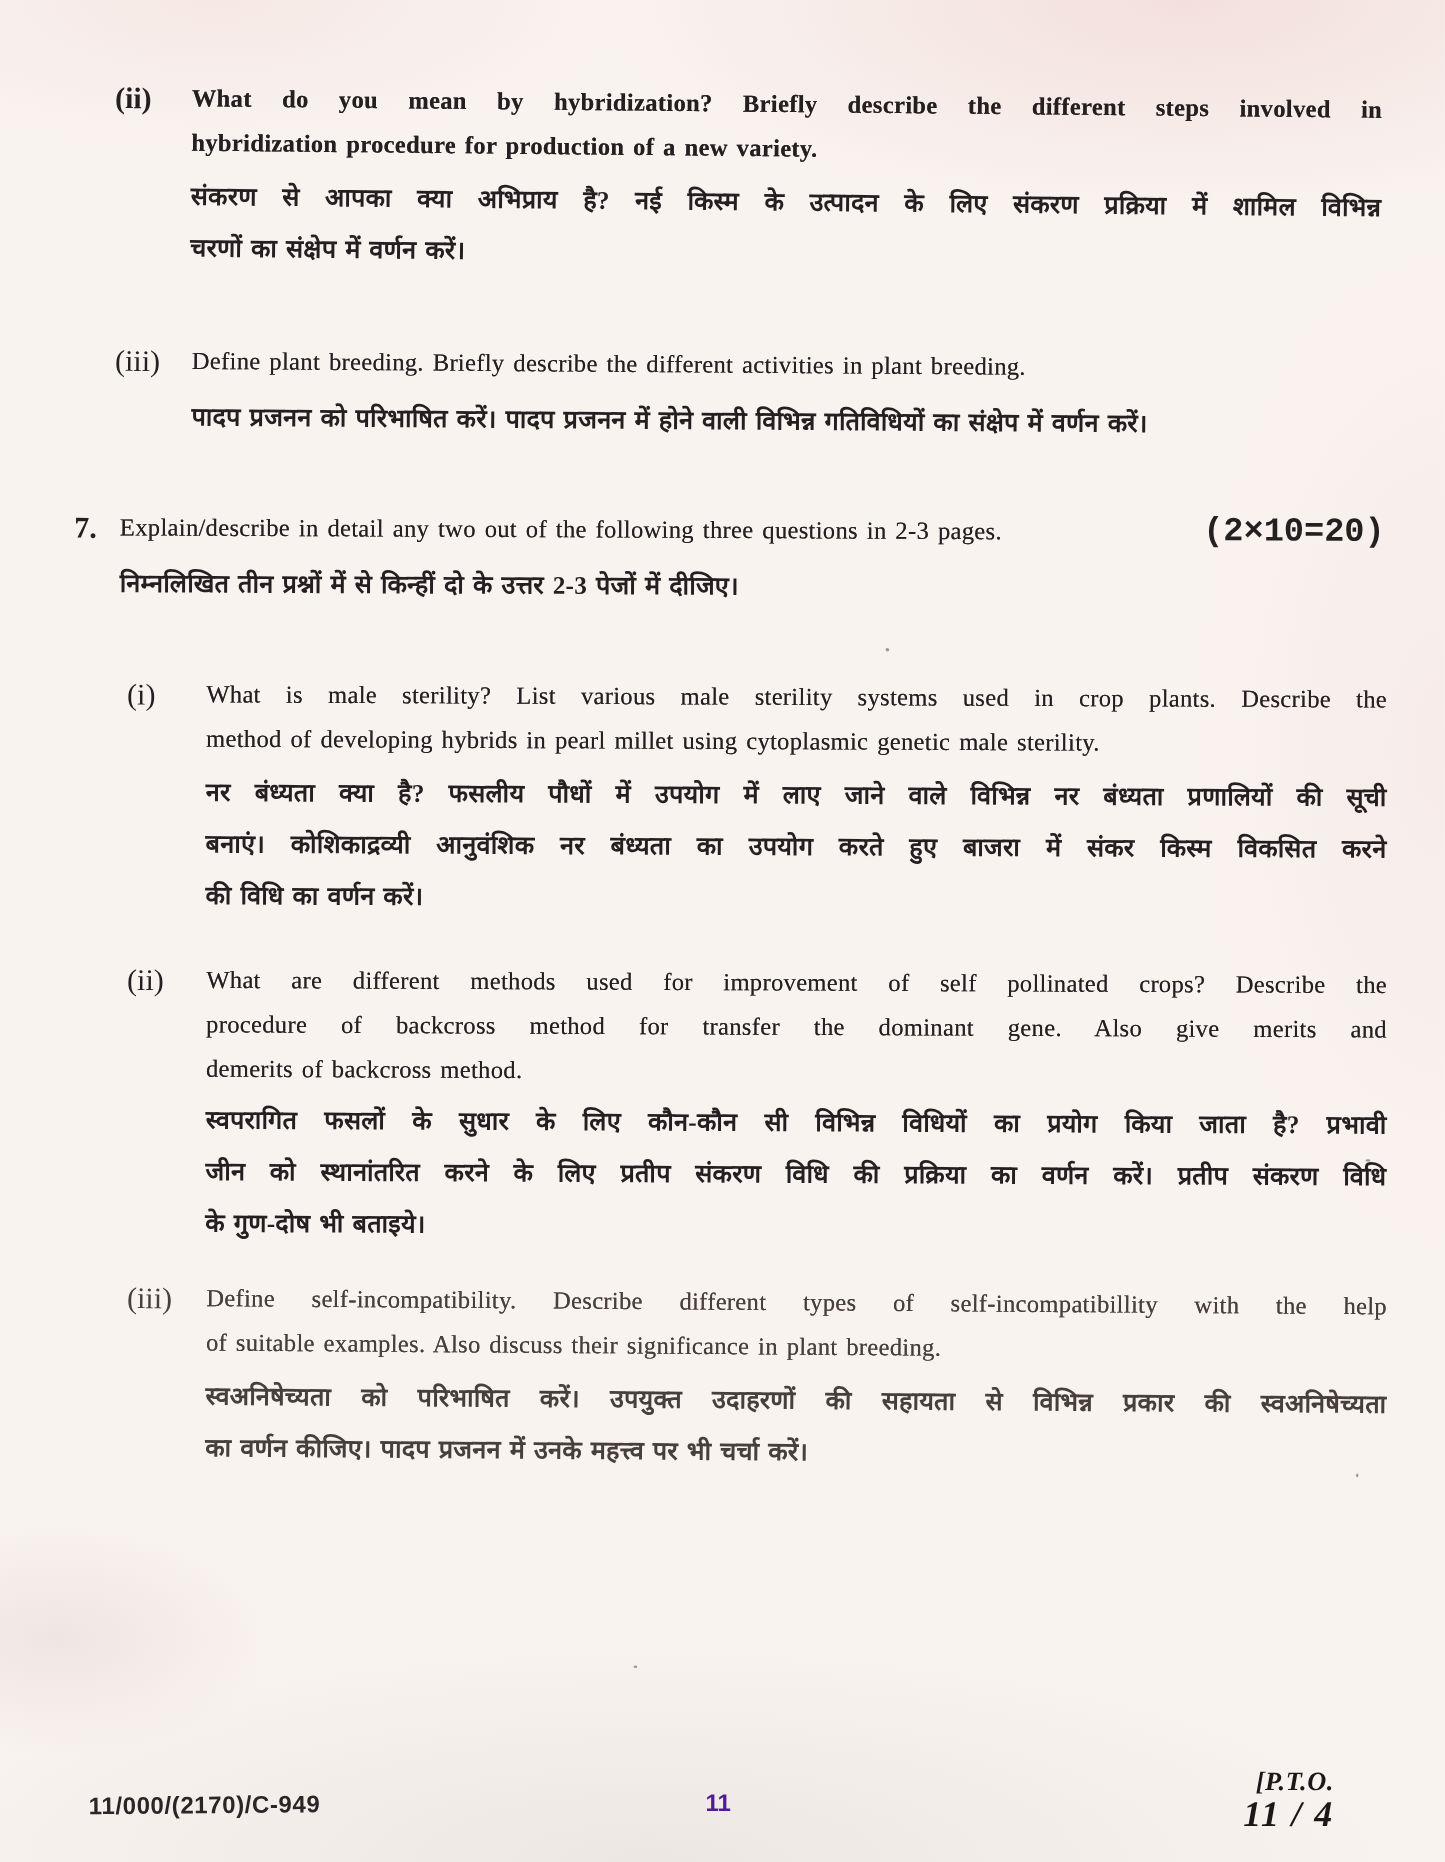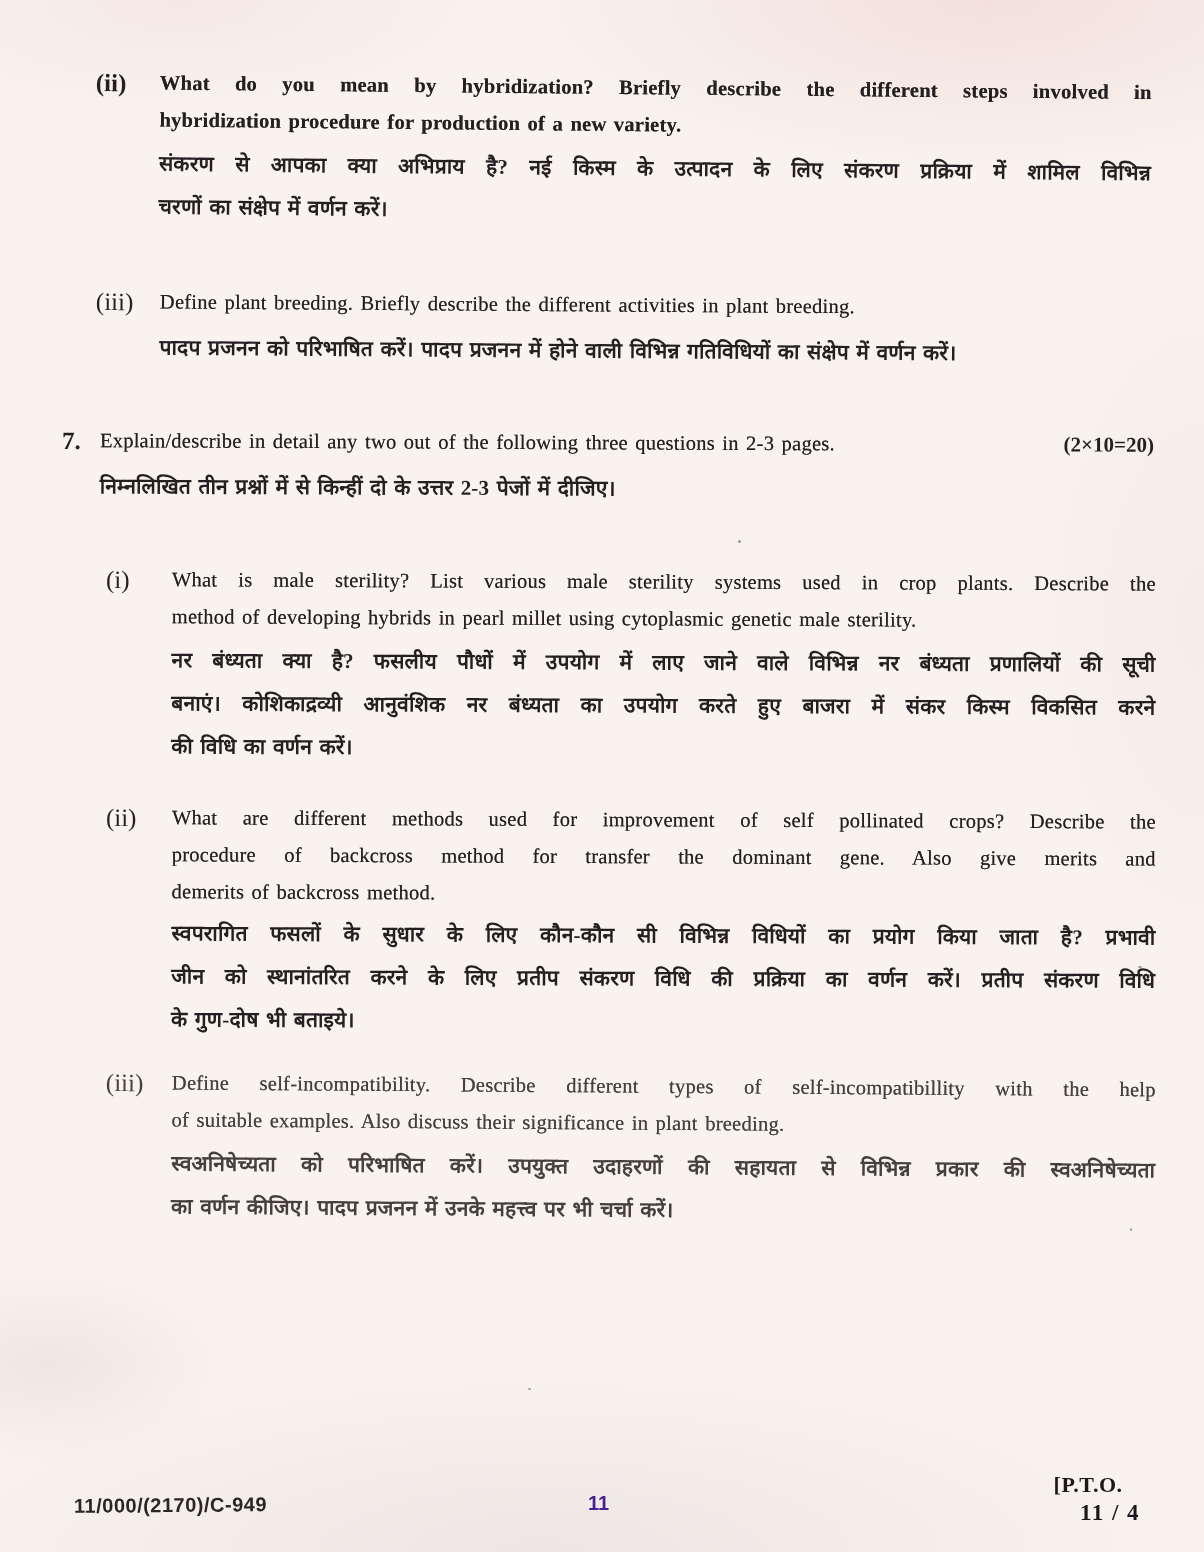--- a/index.html
+++ b/index.html
@@ -22,32 +22,32 @@
       text-shadow:0 0 0.5px rgba(36,31,32,0.75);}
   .hi{font-size:21px;line-height:43px;letter-spacing:0.2px;word-spacing:2px;font-weight:bold;}
   .jline{text-align:justify;text-align-last:justify;white-space:normal;}
   .jline.last{text-align-last:auto;}
   .bold{font-weight:bold;}
   .it{}
   .tilt-a{transform:rotate(0.55deg);transform-origin:0 0;}
   .tilt-b{transform:rotate(0.4deg);transform-origin:0 0;}
   .tilt-c{transform:rotate(0.25deg);transform-origin:0 0;}
   .q7-row{display:flex;justify-content:space-between;align-items:baseline;}
-  .marks{white-space:nowrap;font-weight:bold;font-size:21px;}
+  .marks{white-space:nowrap;font-weight:bold;font-size:28px;font-family:Liberation Mono, monospace;}
   .faded{color:#453f3d;}
   .footer-code{position:absolute;left:74px;top:1494px;
       font-family:"Liberation Sans","DejaVu Sans",sans-serif;
       font-size:20px;font-weight:bold;letter-spacing:0.5px;color:#2a2526;
       transform:rotate(-0.5deg);}
   .footer-page{position:absolute;left:588px;top:1492px;
       font-family:"Liberation Sans","DejaVu Sans",sans-serif;
       font-size:20px;font-weight:bold;color:#4c1d95;}
-  .footer-right{position:absolute;left:1036px;top:1472px;text-align:center;color:#1c1819;}
+  .footer-right{position:absolute;left:1036px;top:1472px;text-align:right;color:#1c1819;font-style:italic;}
   .footer-pto{font-size:22px;font-weight:bold;letter-spacing:0.5px;line-height:26px;}
-  .footer-ref{font-size:23px;font-weight:bold;letter-spacing:1.5px;line-height:30px;margin-left:44px;}
+  .footer-ref{font-size:30px;font-weight:bold;letter-spacing:1.5px;line-height:30px;}
   .noise-dot{position:absolute;background:rgba(70,60,58,0.5);border-radius:50%;}
 </style>
 </head>
 <body>
 
 <div class="q-block tilt-a" style="left:96px;top:64px;width:1056px;">
   <div class="q-label bold" style="width:64px;">(ii)</div>
   <div class="q-content">
     <div class="en bold">
       <div class="jline">What do you mean by hybridization? Briefly describe the different steps involved in</div>

